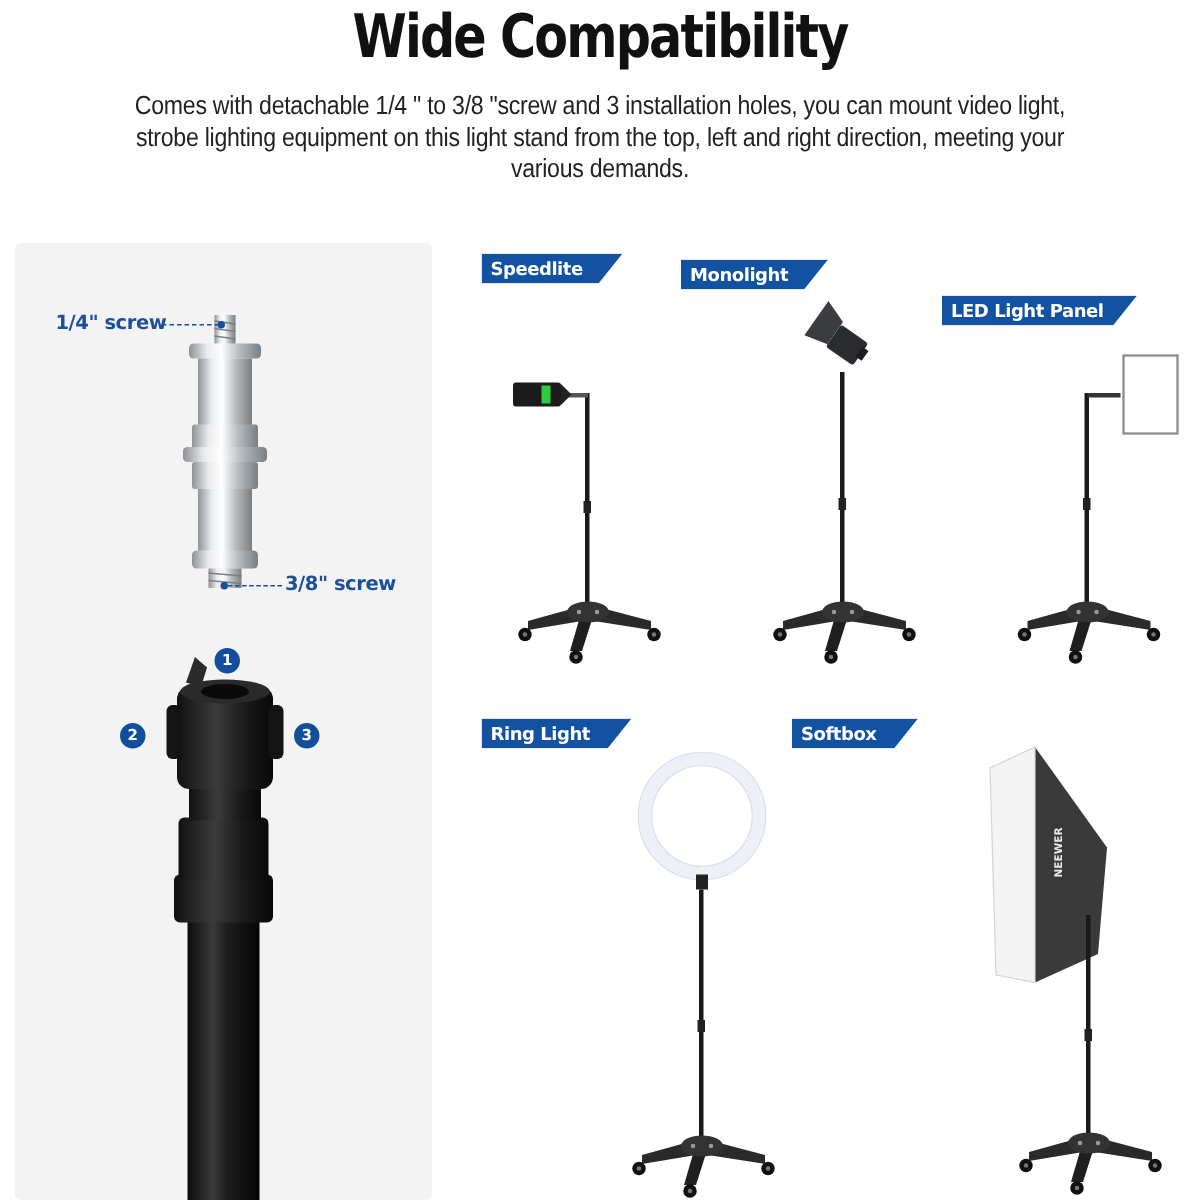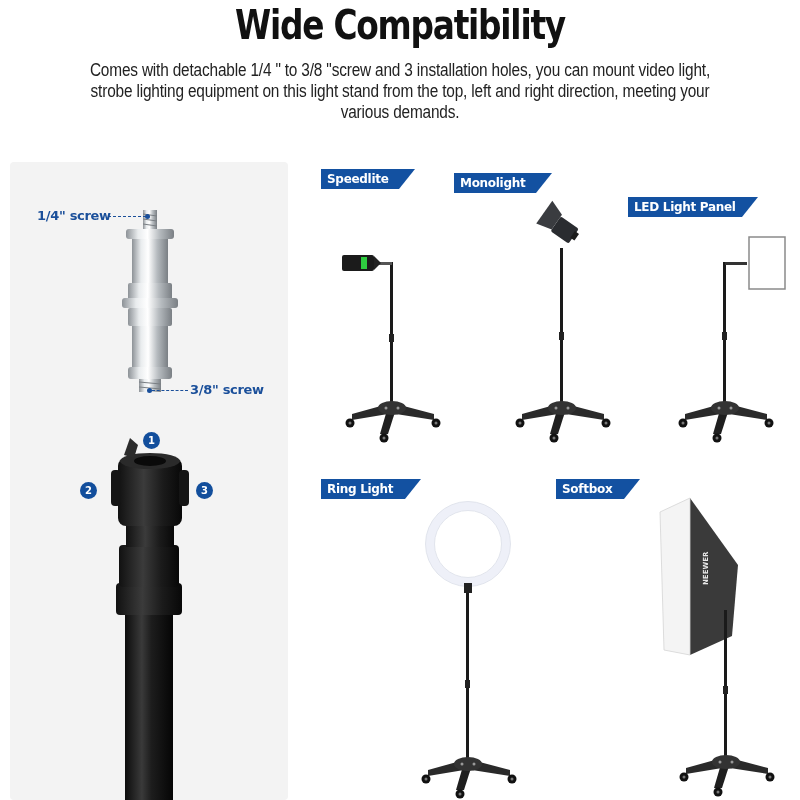--- a/index.html
+++ b/index.html
@@ -122,21 +122,21 @@
 <div class="dot" style="left:147px;top:388px;"></div>
 
 <div class="badge" style="left:143px;top:432px;">1</div>
 <div class="badge" style="left:80px;top:482px;">2</div>
 <div class="badge" style="left:196px;top:482px;">3</div>
 
 <div class="label" style="left:321px;top:169px;width:94px;">Speedlite</div>
 <div class="label" style="left:454px;top:173px;width:98px;">Monolight</div>
 <div class="label" style="left:628px;top:169px;width:130px;margin-top:28px;">LED Light Panel</div>
 <div class="label" style="left:321px;top:479px;width:100px;">Ring Light</div>
-<div class="label" style="left:556px;top:479px;width:84px;">Softbox</div>
+<div class="label" style="left:528px;top:479px;width:84px;">Softbox</div>
 
 <svg style="left:0;top:0;width:800px;height:800px;" viewBox="0 0 800 800">
   <defs>
     <g id="base">
 
       <path d="M-4 0 L-40 10 L-40 16 L-4 10 Z" fill="#2a2a2a"></path>
       <path d="M4 0 L42 10 L42 16 L4 10 Z" fill="#2a2a2a"></path>
       <path d="M-5 6 L-12 30 L-4 30 L3 8 Z" fill="#1f1f1f"></path>
       <ellipse cx="0" cy="4" rx="14" ry="7" fill="#333"></ellipse>
       <circle cx="-6" cy="4" r="1.5" fill="#999"></circle>

